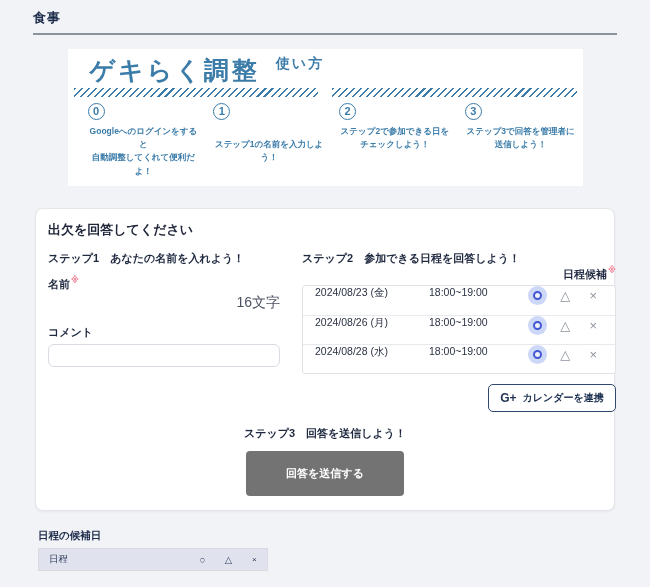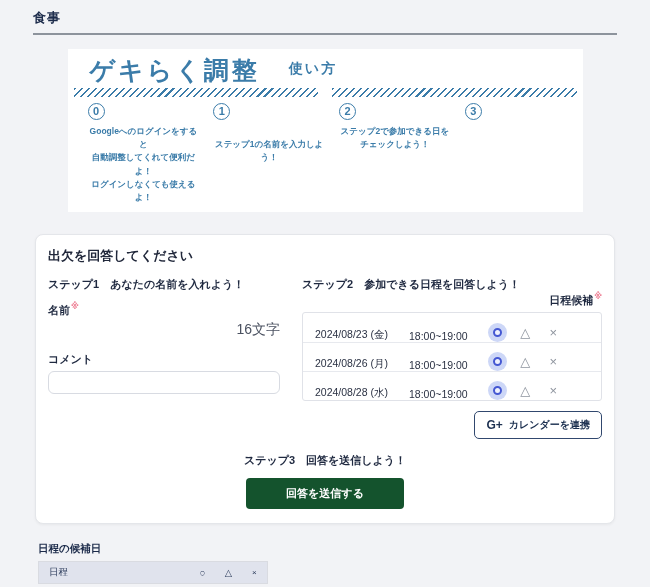--- a/index.html
+++ b/index.html
@@ -10,21 +10,21 @@
     color:#1e2a47;
     overflow:hidden;
   }
   
   .page-header { padding:9px 33px 2px; }
   .page-title { font-size:13px; font-weight:bold; color:#1b2a4a; letter-spacing:1px; }
   .header-rule { border:none; border-top:2px solid #8d939c; margin-top:6px; }
 
   
   .banner { width:515px; margin:12px auto 0; background:#ffffff; padding:6px 6px 8px; }
-  .banner-title-row { margin-left:16px; display:flex; align-items:center; gap:29px; color:#3b7ca9; }
+  .banner-title-row { margin-left:16px; display:flex; align-items:flex-start; gap:16px; color:#3b7ca9; }
   .banner-title { font-size:25px; font-weight:bold; letter-spacing:3px; line-height:1.2; }
   .banner-subtitle { font-size:14px; font-weight:bold; padding-bottom:3px; letter-spacing:2px; }
   .hatch-row { display:flex; gap:14px; margin-top:3px; }
   .hatch { height:9px; flex:1;
     background:repeating-linear-gradient(135deg,#3b7ca9 0 1.5px,transparent 1.5px 5px); }
   .steps-row { display:grid; grid-template-columns:repeat(4,1fr); margin-top:6px; }
   .step { padding-left:14px; }
   .step-circle { width:17px; height:17px; border:1.6px solid #3b7ca9; border-radius:50%;
     color:#3b7ca9; font-size:11px; font-weight:bold; display:flex; align-items:center;
     justify-content:center; line-height:1; }
@@ -42,41 +42,41 @@
   .field-label { margin-top:10px; font-size:11px; font-weight:bold; color:#1f2940; }
   .req { color:#ee8296; font-size:8px; vertical-align:super; margin-left:1px; font-weight:bold; }
   .text-input { display:block; width:100%; height:25px; border:1px solid #d8dbe2; border-radius:6px;
     margin-top:4px; padding:0 8px; font-size:10px; color:#333;
     font-family:"Liberation Sans","DejaVu Sans",sans-serif; }
   .text-input::placeholder { color:#b9bfc9; }
   .counter { text-align:right; font-size:14px; color:#4a5160; margin-top:3px; }
 
   .list-label { font-size:11px; font-weight:bold; color:#1f2940;text-align:right; }
   .date-list { margin-top:4px; border:1px solid #e0e2e8; border-radius:3px; background:#fff; }
-  .date-row { display:flex; align-items:flex-end; height:29px; padding:0 12px; border-top:1px solid #e7e9ee; }
+  .date-row { display:flex; align-items:flex-start; height:29px; padding:0 12px; border-top:1px solid #e7e9ee;gap:20px; }
   .date-row:first-child { border-top:none; }
   .date-text { font-size:10.5px; color:#2a3143; width:86px; }
   .time-text { font-size:10.5px; color:#2a3143; margin-left:8px; }
   .opts { display:flex; align-items:center; margin-left:20px; gap:9px; }
   .opt { width:19px; height:19px; display:flex; align-items:center; justify-content:center; cursor:pointer; }
   .opt-halo { width:19px; height:19px; border-radius:50%; background:#cdd7f7;
     display:flex; align-items:center; justify-content:center; }
   .opt-ring { width:9px; height:9px; border:2px solid #4457d2; border-radius:50%; background:#eef1fd; }
   .opt-glyph { font-size:13px; color:#8e949e; line-height:1; }
 
   .calendar-row { display:flex; justify-content:flex-end; margin-top:10px; }
   .calendar-btn { display:flex; align-items:center; gap:6px; border:1.5px solid #31486e;
     border-radius:5px; background:#fff; padding:6px 11px; font-size:10px; font-weight:bold;
     color:#1c3050; cursor:pointer; font-family:inherit; }
   .g-icon { font-size:12px; font-weight:bold; line-height:1; }
 
   .step3 { text-align:center; margin-top:14px; }
   .step3-heading { font-size:11px; font-weight:bold; color:#1f2940; }
-  .submit-btn { margin-top:10px; background:#14532d; color:#fff; border:none; border-radius:4px;
-    font-size:11px; font-weight:bold; padding:8px 40px; cursor:pointer; font-family:Liberation Sans, sans-serif; }
+  .submit-btn { margin-top:10px; background:#737373; color:#fff; border:none; border-radius:4px;
+    font-size:11px; font-weight:bold; padding:15px 40px; cursor:pointer; font-family:Liberation Sans, sans-serif; }
 
   
   .summary { margin:18px 0 0 38px; width:230px; }
   .summary-title { font-size:10.5px; font-weight:bold; color:#1c2b4a; }
   .summary-table { border-collapse:collapse; margin-top:5px; width:230px; background:#fff;
     border:1px solid #d9dbe1; }
   .summary-table thead th { background:#e0e3ed; color:#2c3c5c; font-size:9.5px; font-weight:normal;
     height:22px; }
   th.date-col { text-align:left; padding-left:10px; }
   th.sym-col { width:26px; text-align:center; }
@@ -98,38 +98,41 @@
   <div class="hatch-row">
     <div class="hatch"></div>
     <div class="hatch"></div>
   </div>
   <div class="steps-row">
     <div class="step">
       <div class="step-circle">0</div>
       <div class="step-text">
         <div>Googleへのログインをすると</div>
         <div>自動調整してくれて便利だよ！</div>
-        <div>ログインしなくても使えるよ！</div>
       </div>
     </div>
     <div class="step">
       <div class="step-circle">1</div>
       <div class="step-text single">
         <div>ステップ1の名前を入力しよう！</div>
       </div>
     </div>
     <div class="step">
       <div class="step-circle">2</div>
       <div class="step-text">
         <div>ステップ2で参加できる日を</div>
         <div>チェックしよう！</div>
       </div>
     </div>
     <div class="step">
       <div class="step-circle">3</div>
+      <div class="step-text">
+        <div>ステップ3で回答を管理者に</div>
+        <div>送信しよう！</div>
+      </div>
     </div>
   </div>
 </div>
 
 <div class="card">
   <div class="card-title">出欠を回答してください</div>
 
   <div class="form-columns">
 
     <div class="col-left">

